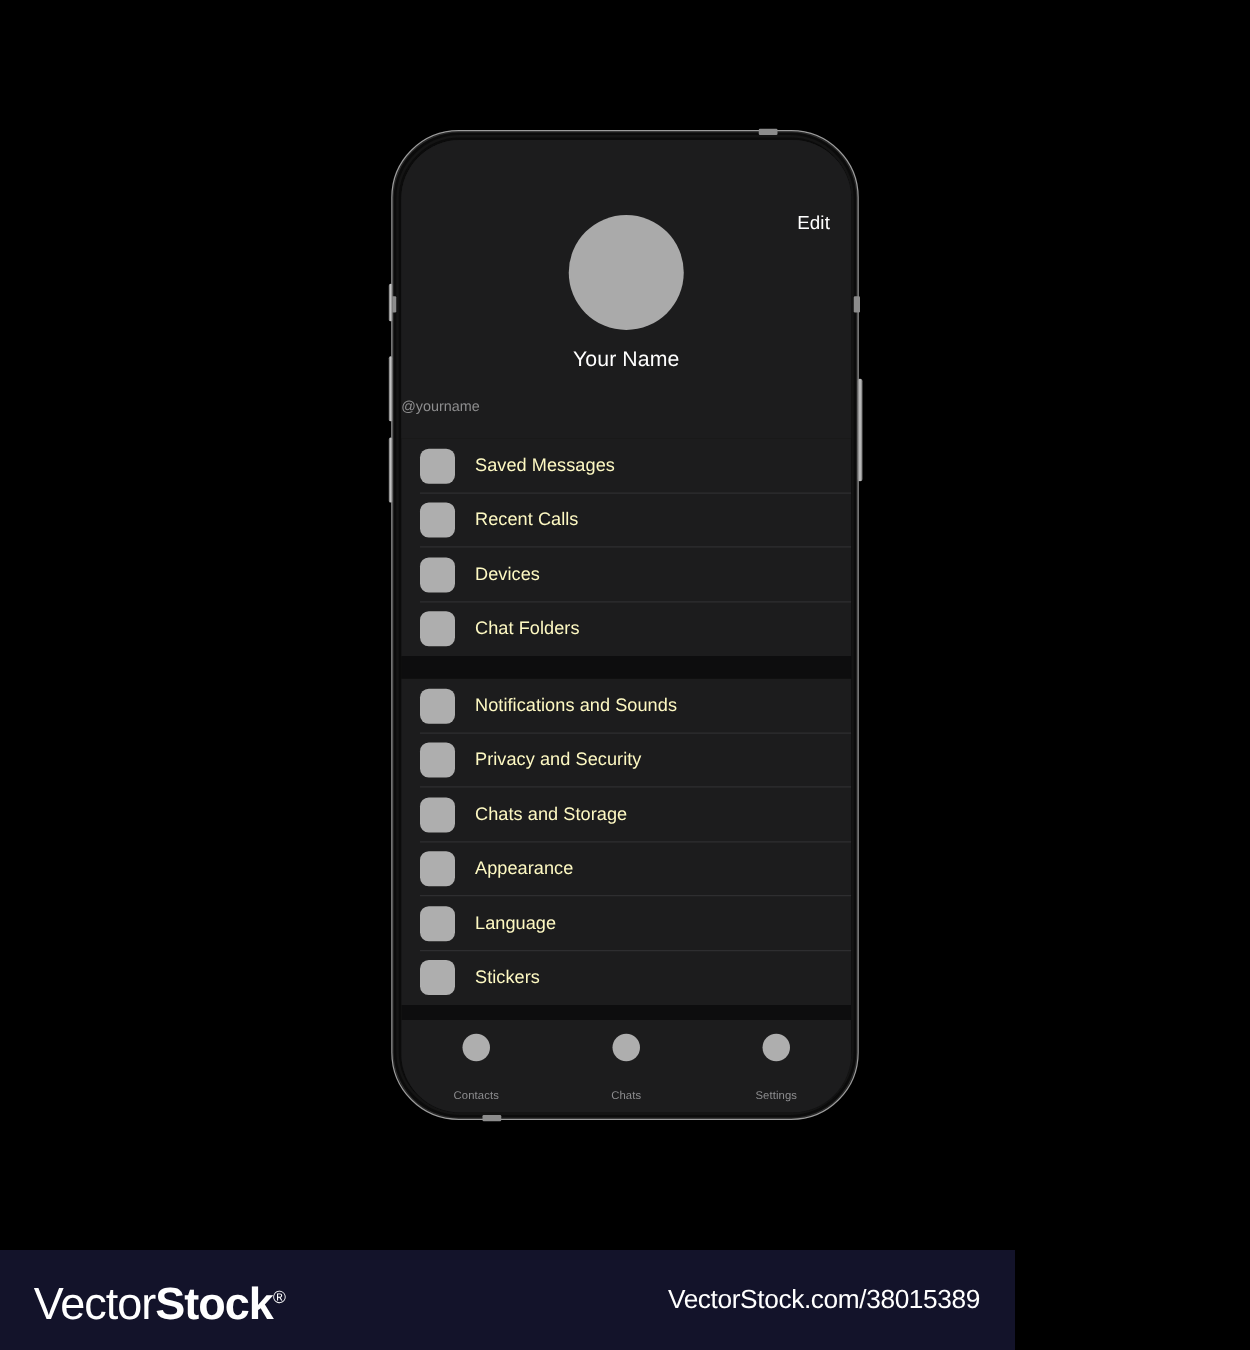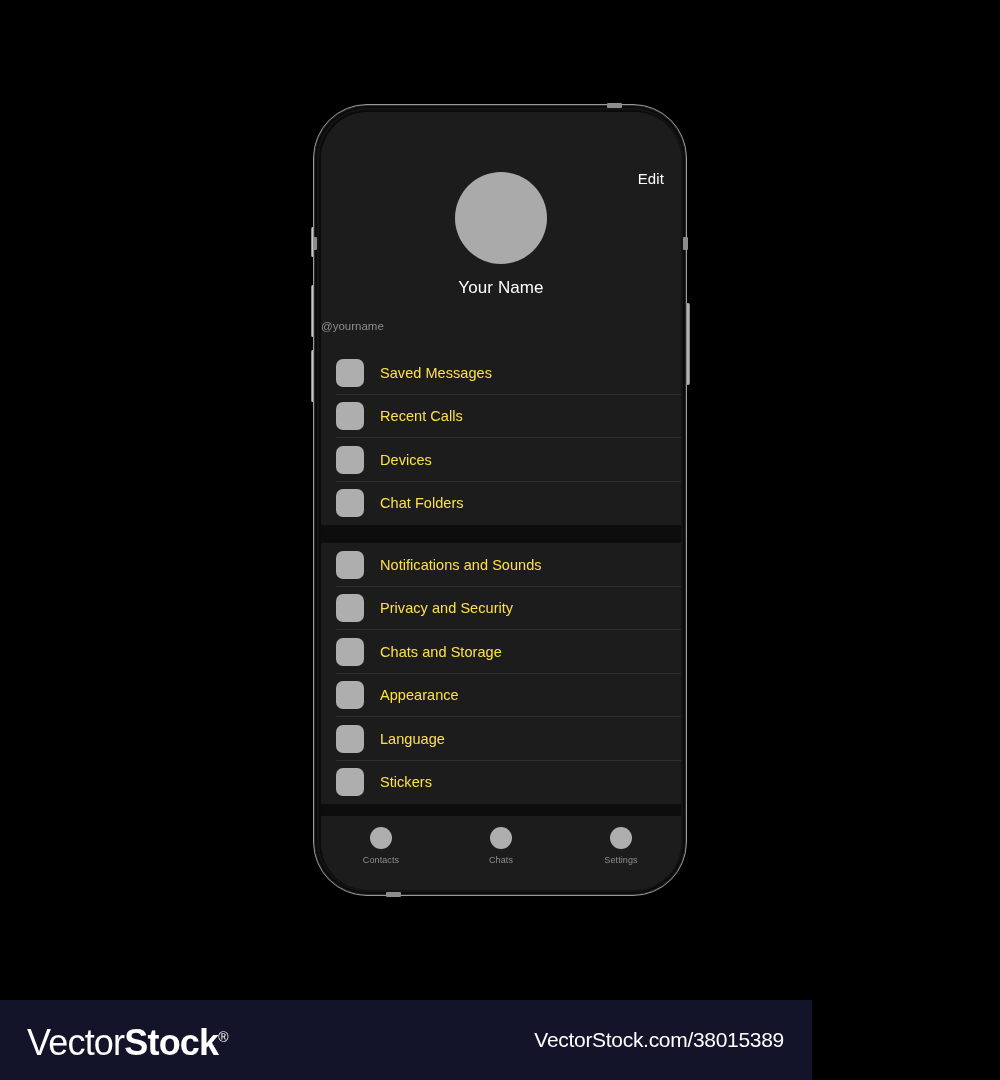--- a/index.html
+++ b/index.html
@@ -153,21 +153,21 @@
   }
   .row-icon {
     width: 28px;
     height: 28px;
     border-radius: 7px;
     background: #aeaeae;
     flex: 0 0 auto;
   }
   .row-label {
     margin-left: 16px;
-    color: #fde047;
+    color: #fef9c3;
     font-size: 14.5px;
     letter-spacing: .05px;
   }
   .row:not(:last-child)::after {
     content: "";
     position: absolute;
     left: 15px;
     right: 0;
     bottom: 0;
     height: 1px;
@@ -185,20 +185,21 @@
     align-items: flex-start;
     padding-top: 11px;
     box-sizing: border-box;
   }
   .tab {
     flex: 1 1 0;
     display: flex;
     flex-direction: column;
     align-items: center;
     cursor: pointer;
+    gap: 16px;
   }
   .tab-icon {
     width: 22px;
     height: 22px;
     border-radius: 50%;
     background: #aeaeae;
   }
   .tab-label {
     margin-top: 6px;
     color: #8e8e90;

